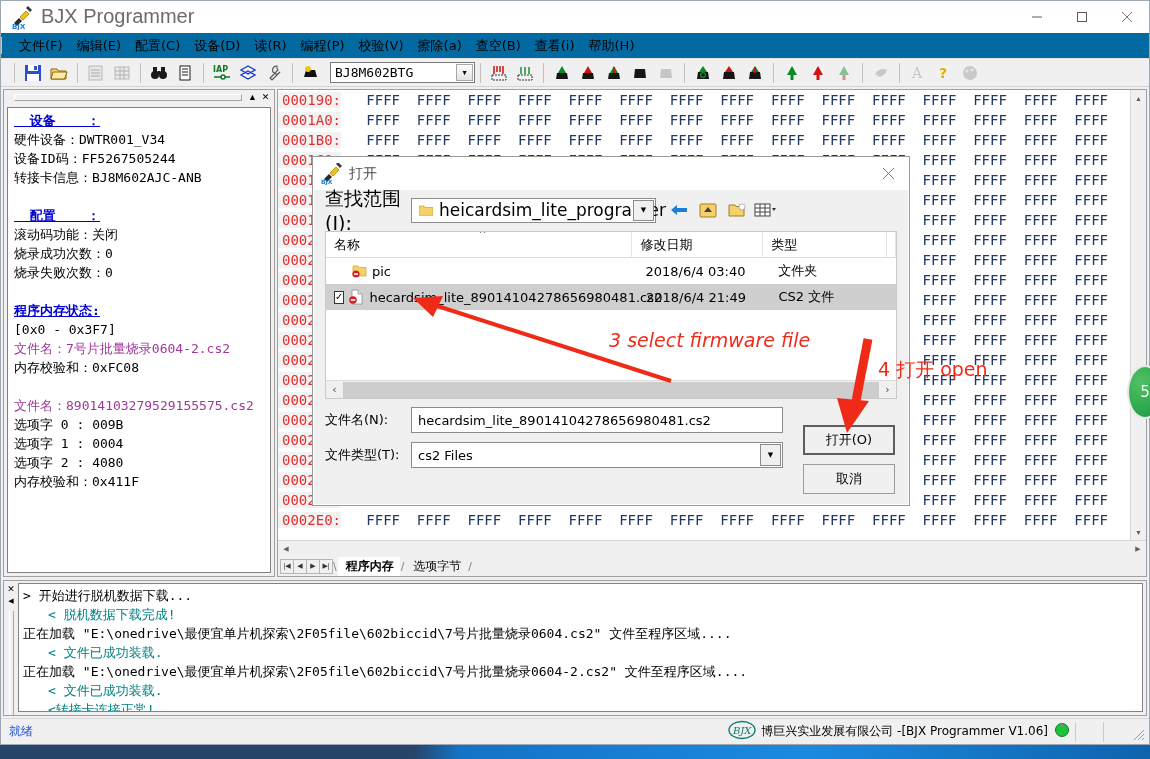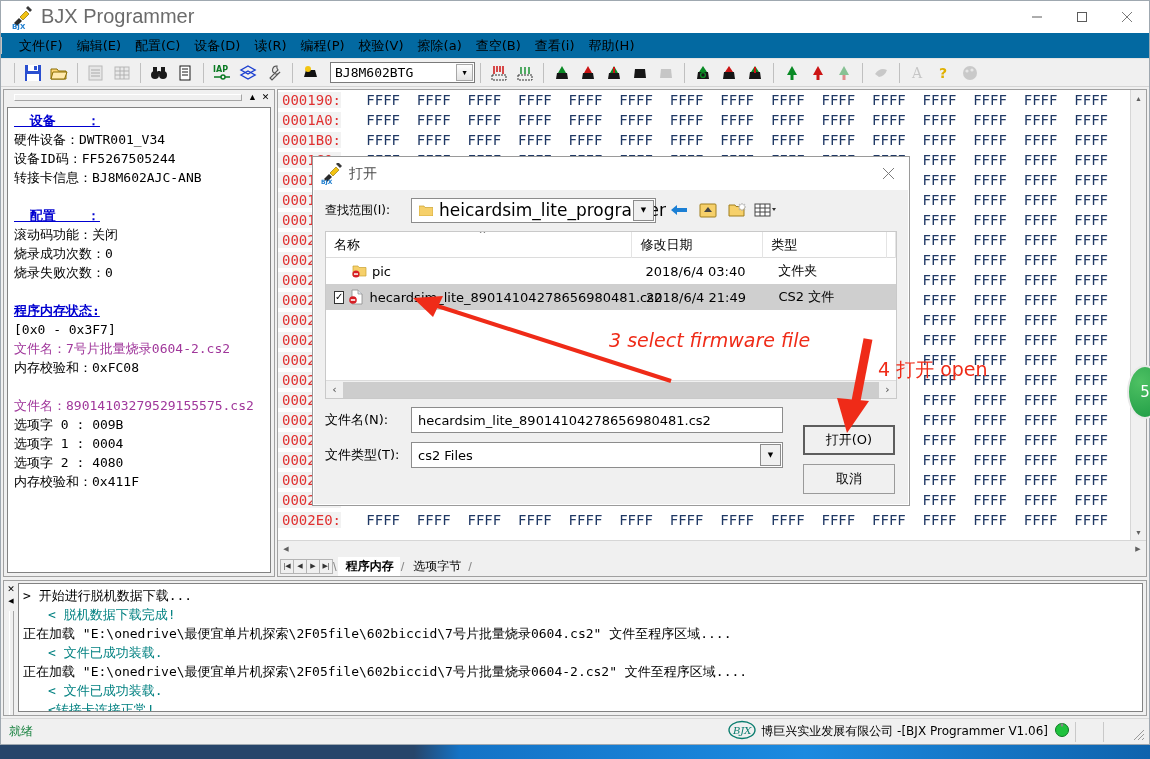--- a/index.html
+++ b/index.html
@@ -146,40 +146,40 @@
   }
   .log-black { color:#000; }
   .log-teal  { color:#008080;margin-left:25px; }
 
   
   .statusbar {
     height:26px; flex:0 0 auto; display:flex; align-items:center;
     background:#f0f0f0; border-top:1px solid #d9d9d9; font-size:12px;
     font-family:"DejaVu Sans","Liberation Sans",sans-serif;
   }
-  .statusbar .ready { padding-left:8px; color:#15803d; }
+  .statusbar .ready { padding-left:8px; color:#1d4ed8; }
   .statusbar .right { margin-left:auto; display:flex; align-items:center; padding-right:4px; }
   .statusbar .corp { color:#000; font-size:12px; }
   .sbcell { width:28px; height:20px; border-left:1px solid #c9c9c9; }
   .grippy { width:14px; height:20px; position:relative; }
 
   
   .dialog {
     position:absolute; left:311px; top:155px; width:598px; height:350px;
     background:#f0f0f0; border:1px solid #9a9a9a; box-shadow:0 0 0 1px #ffffff inset;
     z-index:40; font-family:"DejaVu Sans","Liberation Sans",sans-serif;
   }
   .dlg-title { height:33px; display:flex; align-items:center; background:#fff; }
   .dlg-title .icon { width:24px; height:22px; margin-left:7px; margin-right:5px; position:relative; }
   .dlg-title .t { font-size:14px; color:#4c4c4c; }
   .dlg-close { margin-left:auto; width:42px; height:33px; display:flex;
                align-items:center; justify-content:center; color:#6b6b6b; }
   .dlg-body { padding:4px 12px 0 12px; }
   .lookin { display:flex; align-items:center; height:32px; }
-  .lookin .lbl { font-size:12px; width:86px; }
+  .lookin .lbl { font-size:19px; width:86px; }
   .lookin .cbox {
     width:245px; height:25px; background:#fff; border:1px solid #8c8c8c;
     display:flex; align-items:center; position:relative;
   }
   .lookin .cbox .fico { width:14px; height:12px; margin:0 6px 0 7px; position:relative; }
   .lookin .cbox .ctext { font-size:17px; }
   .lookin .cbox .cdrop {
     position:absolute; right:1px; top:1px; width:21px; height:21px;
     background:#f0f0f0; border:1px solid #8c8c8c;
     display:flex; align-items:center; justify-content:center; font-size:7px;

